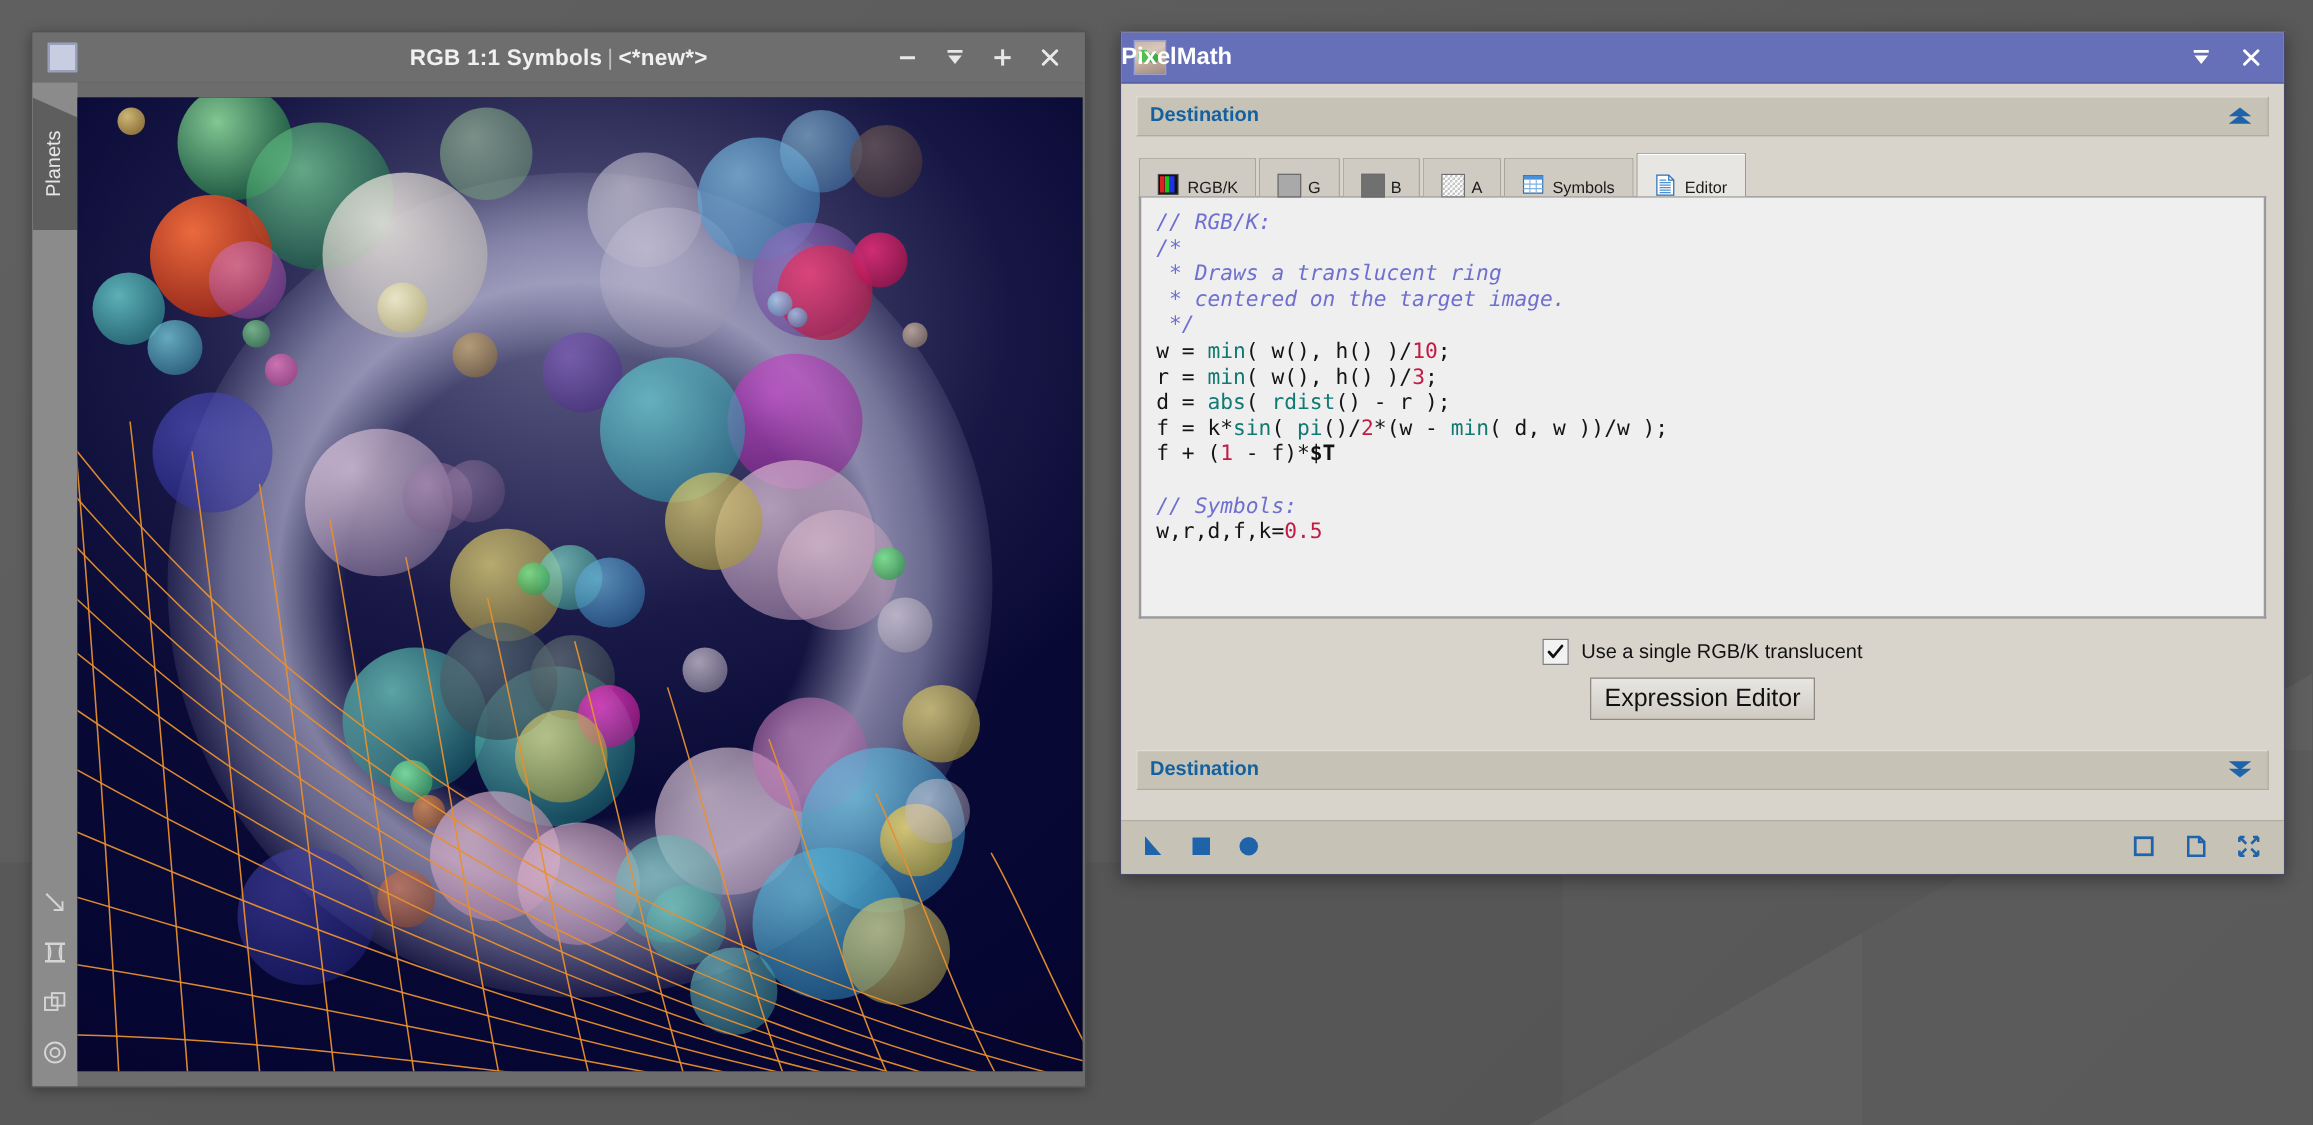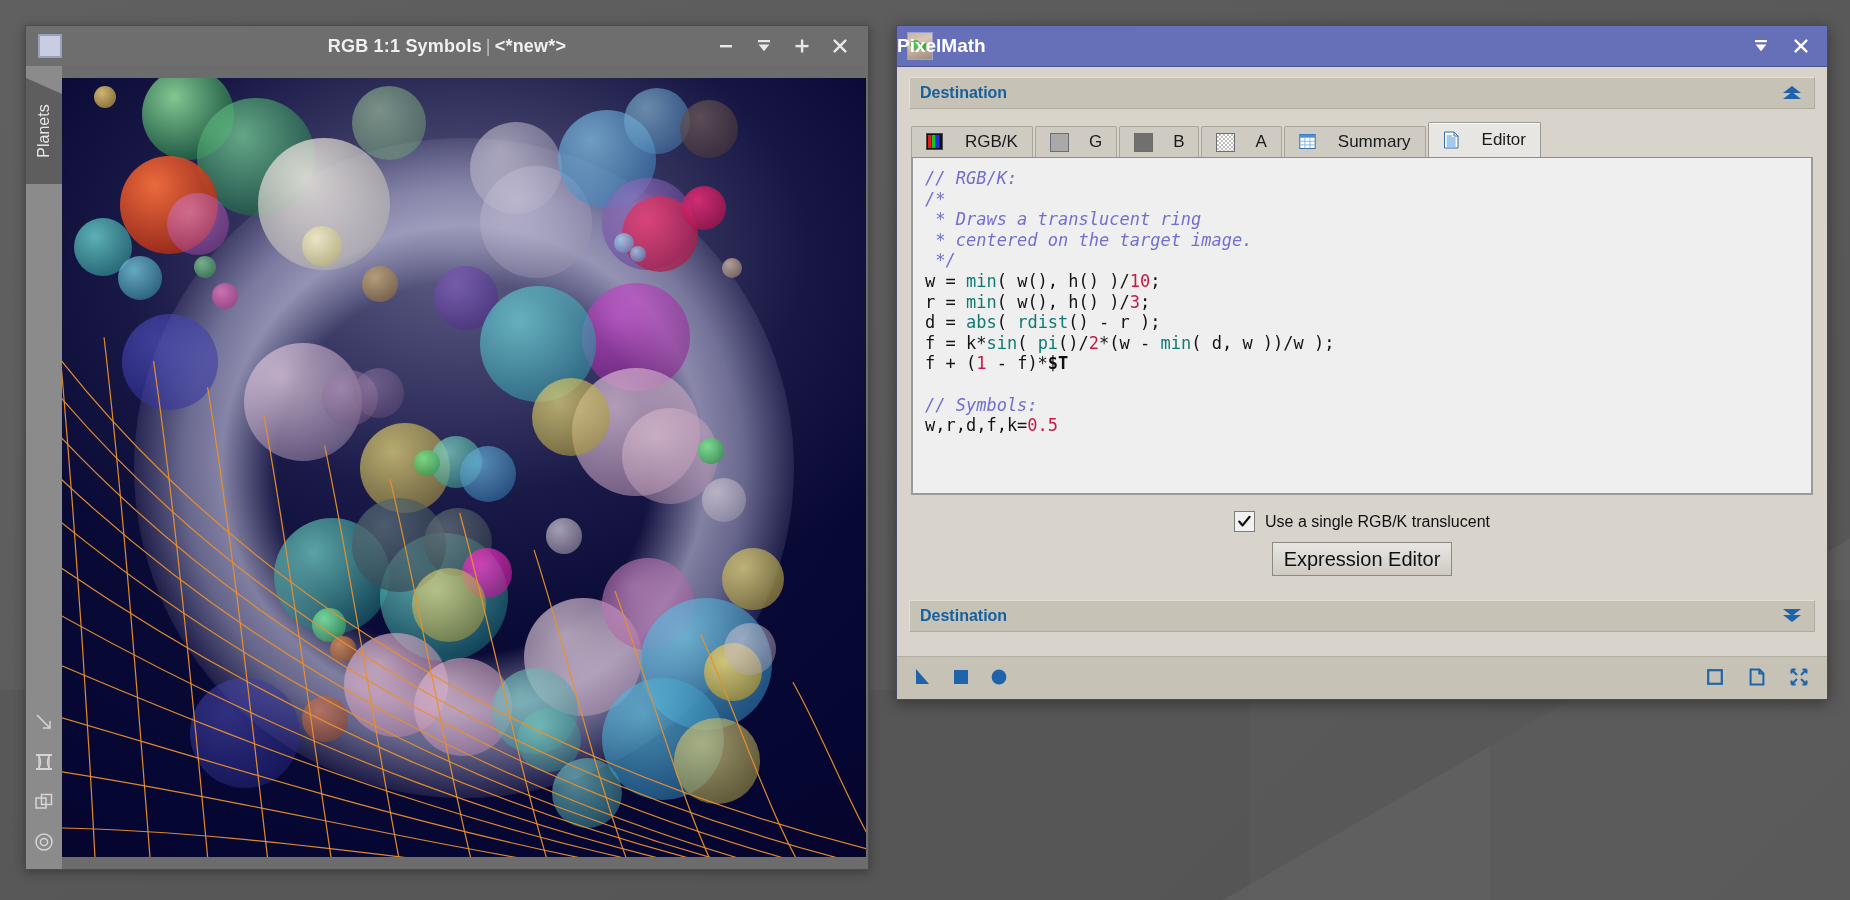--- a/index.html
+++ b/index.html
@@ -136,23 +136,23 @@
     border-top:1px solid #e2ded6;border-left:1px solid #e2ded6;
     border-right:1px solid #b0ac9f;border-bottom:1px solid #b0ac9f;
   }
   .section-header .stitle{color:#15609e;font-weight:bold;font-size:16px;}
   .section-header .schev{margin-left:auto;cursor:pointer;display:flex;}
 
   #tabstrip{
     margin:14px 14px 0 14px;display:flex;align-items:flex-end;height:34px;
   }
   .tab{
-    height:30px;display:flex;align-items:center;gap:21px;padding:0 14px;
+    height:30px;display:flex;align-items:flex-end;gap:6px;padding:0 14px;
     background:#cfcbc3;border:1px solid #a9a59a;border-bottom:none;
-    font-size:17px;color:#1a1a1a;cursor:pointer;margin-right:2px;
+    font-size:13px;color:#1a1a1a;cursor:pointer;margin-right:2px;
     border-radius:2px 2px 0 0;
   }
   .tab.active{
     background:#e8e6e2;height:34px;border-color:#9d998f;
     box-shadow:inset 0 1px 0 #ffffff;
   }
   .tab .tico{width:18px;height:18px;flex:none;}
   .swatch{width:17px;height:17px;border:1px solid #6d6d6d;display:block;}
 
   #codebox{
@@ -439,21 +439,21 @@
         <span>A</span>
       </div>
       <div class="tab">
         <span class="tico">
           <svg width="17" height="17" viewBox="0 0 17 17">
               <rect x="0.8" y="1.5" width="15.4" height="14" fill="#ffffff" stroke="#2f6fb0"></rect>
               <rect x="0.8" y="1.5" width="15.4" height="3.2" fill="#4a90d9"></rect>
               <path d="M5.9 4.7 L5.9 15.5 M11 4.7 L11 15.5 M0.8 8.3 L16.2 8.3 M0.8 11.9 L16.2 11.9" stroke="#7fb2df" stroke-width="0.9"></path>
             </svg>
         </span>
-        <span>Summary</span>
+        <span>Symbols</span>
       </div>
       <div class="tab active">
         <span class="tico">
           <svg width="17" height="18" viewBox="0 0 17 18">
               <path d="M1.5 1 L11 1 L15 5 L15 17 L1.5 17 Z" fill="#ffffff" stroke="#2f6fb0"></path>
               <path d="M11 1 L11 5 L15 5" fill="none" stroke="#2f6fb0"></path>
               <path d="M3.6 5 L9 5 M3.6 7 L12.6 7 M3.6 9 L12.6 9 M3.6 11 L12.6 11 M3.6 13 L12.6 13 M3.6 15 L12.6 15" stroke="#4a90d9" stroke-width="1"></path>
             </svg>
         </span>
         <span>Editor</span>

